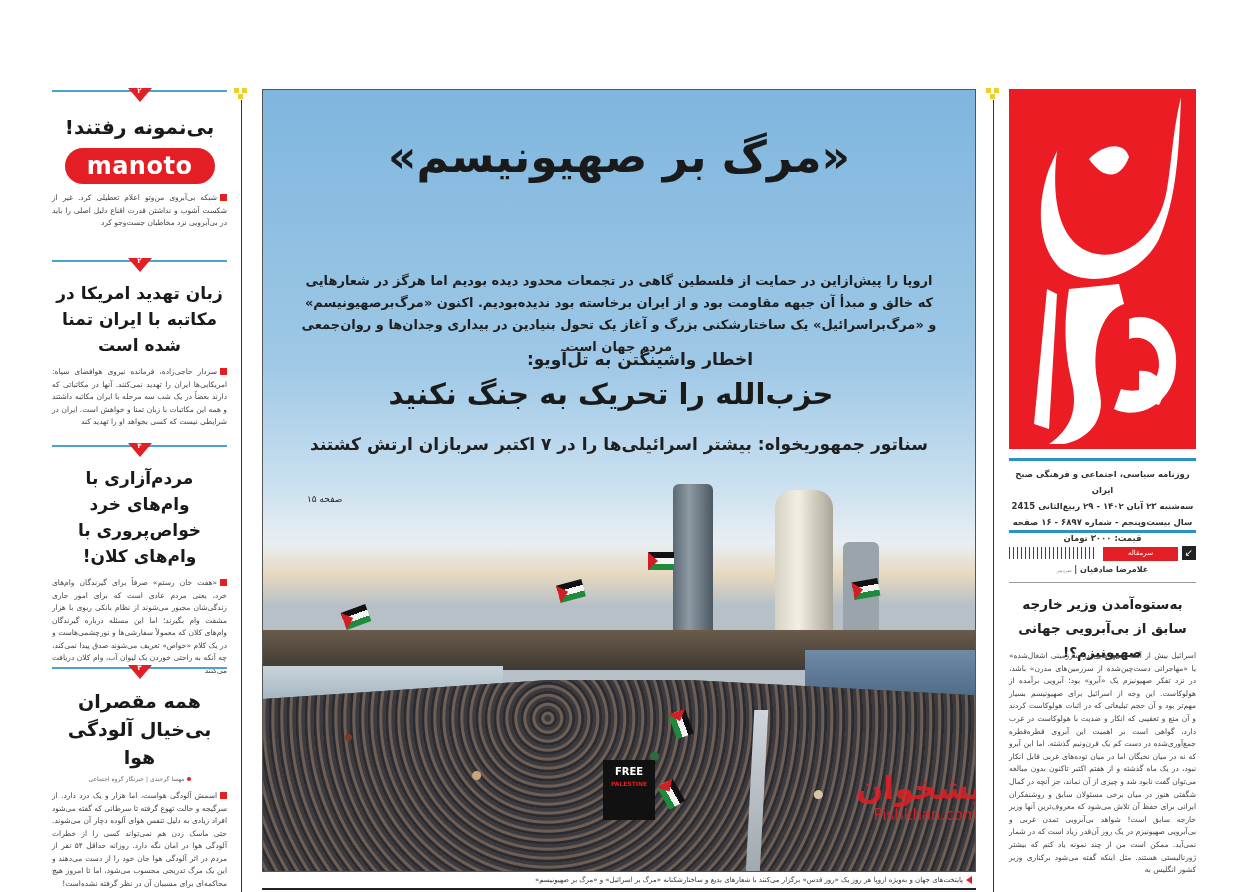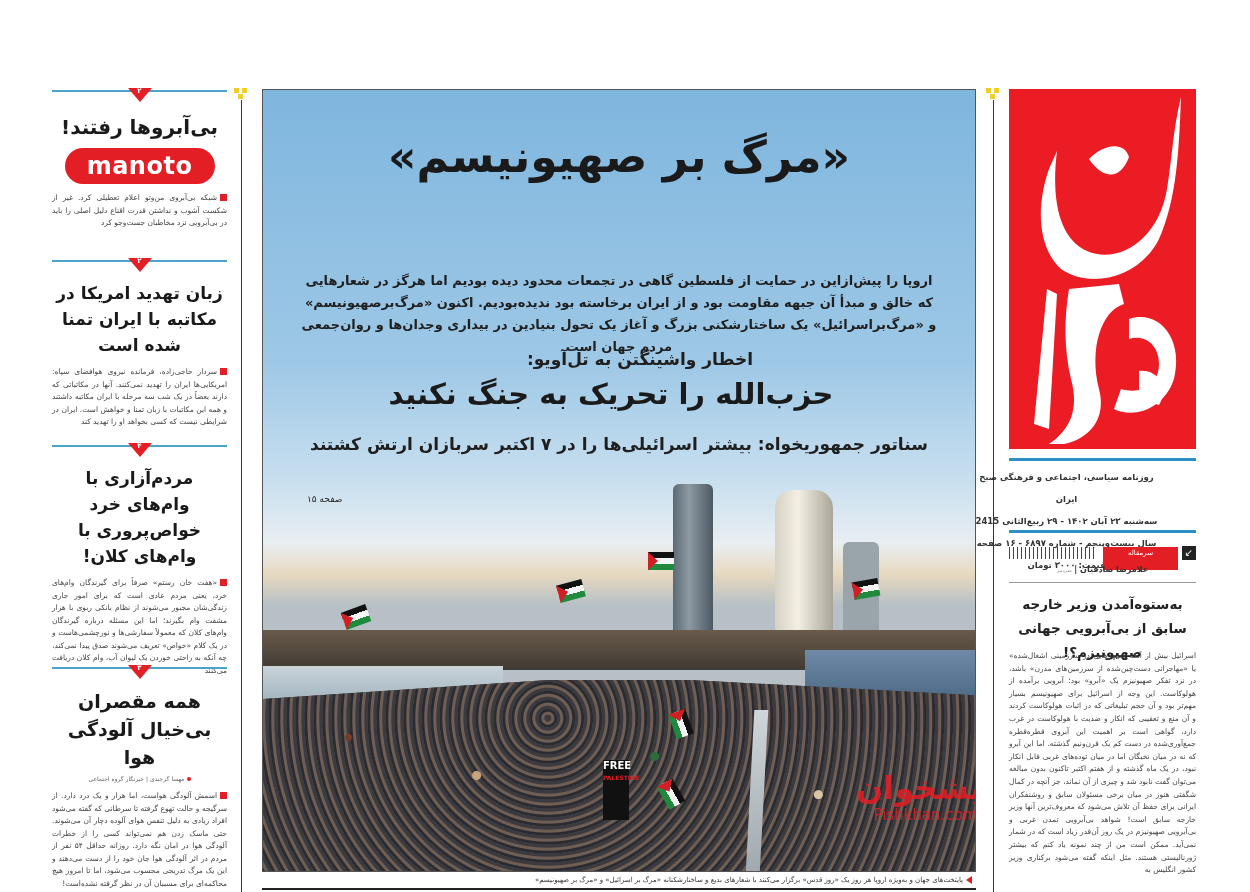--- a/index.html
+++ b/index.html
@@ -50,40 +50,40 @@
        radial-gradient(circle at 30% 50%, #c9a37d 0 4px, transparent 5px),
        radial-gradient(circle at 55% 40%, #2e6b3a 0 4px, transparent 5px),
        radial-gradient(circle at 78% 60%, #d8c5a8 0 4px, transparent 5px),
        repeating-radial-gradient(circle at 40% 20%, #3b3a3f 0 3px, #6f5e53 4px 6px, #2a2b30 7px 9px),
        linear-gradient(180deg, #4b4541, #2c2a2b);
      clip-path: polygon(0 10%, 40% 0, 60% 0, 100% 8%, 100% 100%, 0 100%); }
   .walkway { position: absolute; left: 485px; top: 230px; width: 14px; height: 240px; background: linear-gradient(180deg, #cfd5da, #8b949b); transform: skewX(-3deg); }
   .flag { position: absolute; width: 26px; height: 18px;
      background: linear-gradient(180deg, #111 0 33%, #f4f4f4 33% 66%, #1f8a3c 66% 100%); }
   .flag::before { content: ""; position: absolute; left: 0; top: 0; border-top: 9px solid transparent; border-bottom: 9px solid transparent; border-left: 10px solid #d21f26; }
-  .free-sign { position: absolute; left: 340px; top: 280px; width: 26px; height: 60px; background: #111; color: #fff; font-size: 10px; font-weight: bold; text-align: center; direction: ltr; line-height: 12px; }
+  .free-sign { position: absolute; left: 340px; top: 280px; width: 52px; height: 60px; background: #111; color: #fff; font-size: 10px; font-weight: bold; text-align: center; direction: ltr; line-height: 12px; padding-top: 6px; }
   .free-sign span { display:block; }
   .free-sign .red { color: #e31e24; font-size: 6px; }
   .watermark { position: absolute; right: -20px; top: 290px; text-align: center; color: #e31e24; opacity: 0.85; }
   .watermark .fa { font-size: 32px; font-weight: bold; line-height: 36px; }
   .watermark .en { font-size: 15px; direction: ltr; }
 
   .caption-bar { position: absolute; left: 262px; top: 874px; width: 714px; height: 12px; font-size: 7px; line-height: 12px; color: #333; text-align: right; padding-right: 4px; }
   .caption-bar .mark { display:inline-block; width:0; height:0; border-top: 4px solid transparent; border-bottom: 4px solid transparent; border-right: 6px solid #e31e24; margin-left: 3px; vertical-align: middle; }
   .bottom-rule { position: absolute; left: 262px; top: 888px; width: 714px; height: 2px; background: #222; }
 
   
   .right-rule { position: absolute; left: 993px; top: 100px; width: 1px; height: 792px; background: #333; }
   .masthead { position: absolute; left: 1009px; top: 89px; width: 187px; height: 360px; background: #ec1c24; overflow: hidden; }
   .masthead svg { width: 100%; height: 100%; }
   .mast-rule { position: absolute; left: 1009px; width: 187px; height: 3px; background: #2a90c6; }
-  .mast-info { position: absolute; left: 973px; top: 466px; width: 187px; text-align: center; font-weight: bold; font-size: 8.5px; line-height: 22px; color: #333; }
+  .mast-info { position: absolute; left: 1009px; top: 466px; width: 187px; text-align: center; font-weight: bold; font-size: 8.5px; line-height: 16px; color: #333; }
   .editorial-bar { position: absolute; left: 1009px; top: 546px; width: 187px; height: 14px; }
   .editorial-bar .corner { position: absolute; right: 0; top: 0; width: 14px; height: 14px; background: #222; color: #fff; font-size: 10px; line-height: 14px; text-align: center; }
-  .editorial-bar .label { position: absolute; right: 18px; top: 1px; width: 75px; height: 23px; background: #e31e24; color: #fff; font-size: 7px; line-height: 12px; text-align: center; }
+  .editorial-bar .label { position: absolute; right: 18px; top: 1px; width: 75px; height: 14px; background: #e31e24; color: #fff; font-size: 7px; line-height: 12px; text-align: center; }
   .editorial-bar .stripes { position: absolute; left: 0; top: 1px; width: 88px; height: 12px;
      background: repeating-linear-gradient(90deg, #444 0 1px, transparent 1px 4px); }
   .editorial-author { position: absolute; left: 1009px; top: 565px; width: 187px; text-align: center; font-size: 8px; font-weight: bold; color: #333; }
   .editorial-author .role { font-size: 5px; color: #888; font-weight: normal; }
   .editorial-rule { position: absolute; left: 1009px; top: 582px; width: 187px; height: 1px; background: #999; }
   .editorial-title { position: absolute; left: 1009px; top: 592px; width: 187px; text-align: center; font-weight: bold; font-size: 13.5px; line-height: 24px; color: #222; }
   .editorial-body { position: absolute; left: 1009px; top: 642px; width: 187px; font-size: 7.5px; line-height: 12.6px; color: #444; text-align: justify; margin-top: 8px; }
 </style>
 </head>
 <body>
@@ -95,21 +95,21 @@
 </div>
 <div class="left-rule"></div>
 
 <div class="left-col">
   <div class="brief" style="height:170px;">
     <div class="brief-divider">
       <div class="line"></div>
         <div class="tri"></div>
       <div class="num">۲</div>
     </div>
-    <div class="brief-title" style="font-size:20px; margin-top:10px;">بی‌آبروها رفتند!</div>
+    <div class="brief-title" style="font-size:20px; margin-top:10px;">بی‌نمونه رفتند!</div>
     <div class="manoto-logo">manoto</div>
     <div class="brief-body"><span class="bullet"></span><span>شبکه بی‌آبروی من‌وتو اعلام تعطیلی کرد. غیر از شکست آشوب و نداشتن قدرت اقناع دلیل اصلی را باید در بی‌آبرویی نزد مخاطبان جست‌وجو کرد</span></div>
   </div>
 
   <div class="brief" style="height:185px;">
     <div class="brief-divider">
       <div class="line"></div>
         <div class="tri"></div>
       <div class="num">۲</div>
     </div>

